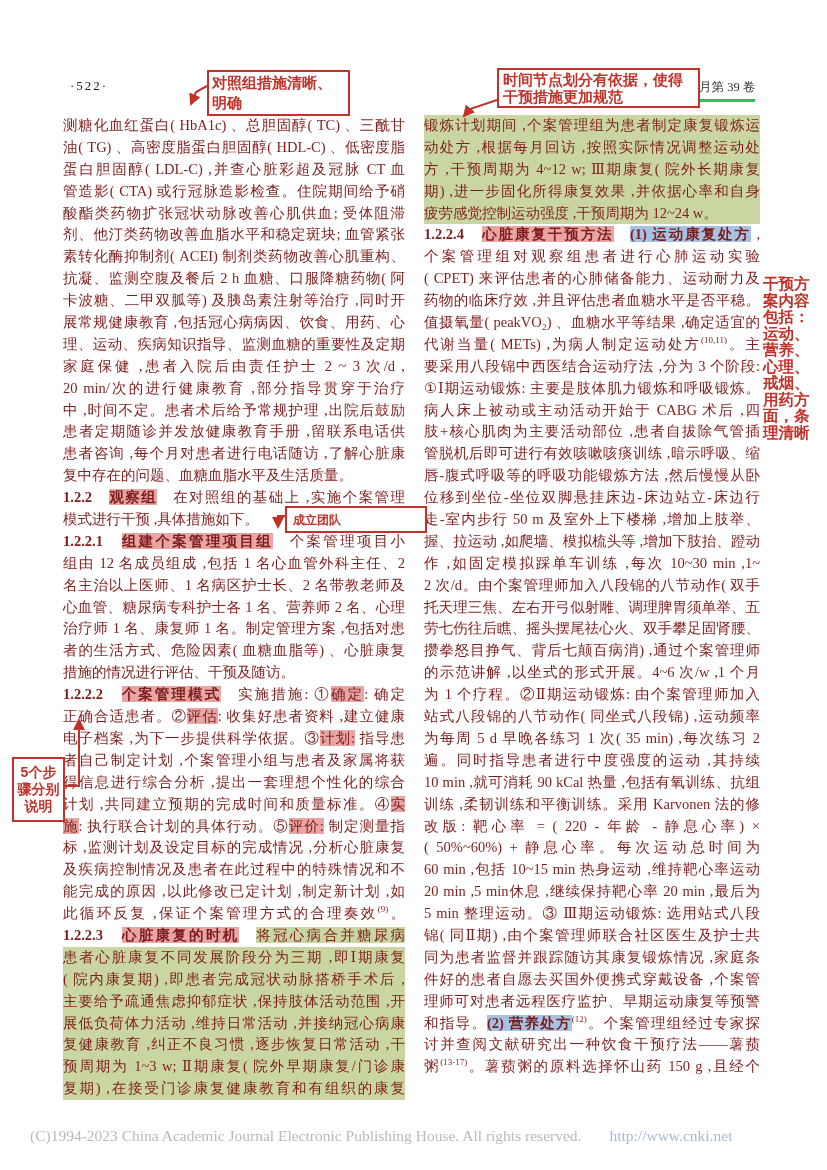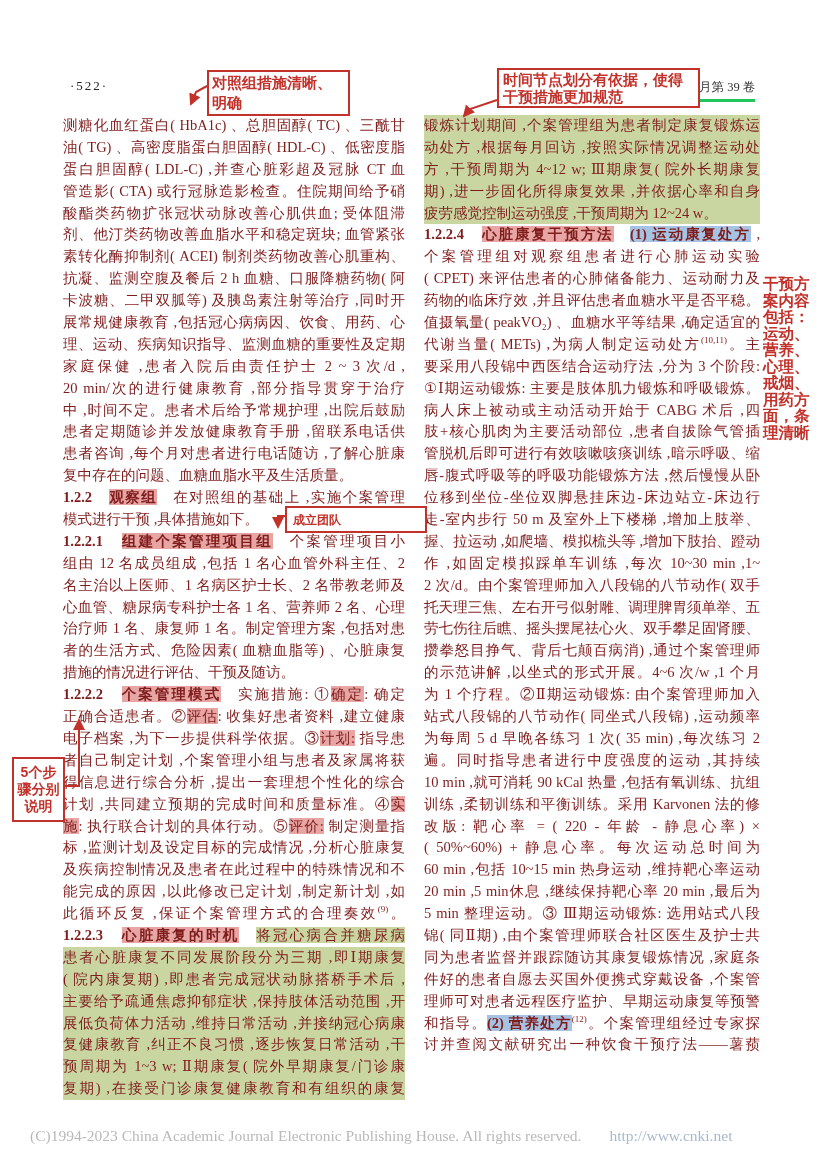--- a/index.html
+++ b/index.html
@@ -134,20 +134,21 @@
     <div class="line"><span>( 50%~60%) + 静息心率。每次运动总时间为</span></div>
     <div class="line"><span>60 min ,包括 10~15 min 热身运动 ,维持靶心率运动</span></div>
     <div class="line"><span>20 min ,5 min休息 ,继续保持靶心率 20 min ,最后为</span></div>
     <div class="line"><span>5 min 整理运动。③ Ⅲ期运动锻炼: 选用站式八段</span></div>
     <div class="line"><span>锦( 同Ⅱ期) ,由个案管理师联合社区医生及护士共</span></div>
     <div class="line"><span>同为患者监督并跟踪随访其康复锻炼情况 ,家庭条</span></div>
     <div class="line"><span>件好的患者自愿去买国外便携式穿戴设备 ,个案管</span></div>
     <div class="line"><span>理师可对患者远程医疗监护、早期运动康复等预警</span></div>
     <div class="line"><span>和指导。</span><span class="hl-blue bold">(2) 营养处方</span><sup>(12)</sup><span>。个案管理组经过专家探</span></div>
     <div class="line"><span>讨并查阅文献研究出一种饮食干预疗法——薯蓣</span></div>
+    <div class="line"><span>粥</span><sup>(13-17)</sup><span>。薯蓣粥的原料选择怀山药 150 g ,且经个</span></div>
   </div>
 
 <div class="anno-box" id="anno-box1">对照组措施清晰、明确</div>
 <div class="anno-box" id="anno-box2">时间节点划分有依据，使得干预措施更加规范</div>
 <div class="anno-box" id="anno-box3">成立团队</div>
 <div class="anno-box" id="anno-box4">5个步骤分别说明</div>
 <div class="anno-box" id="empty-red-box"></div>
 <div class="margin-note">干预方案内容包括：运动、营养、心理、戒烟、用药方面，条理清晰</div>
 
 <svg id="arrow-overlay" xmlns="http://www.w3.org/2000/svg">

